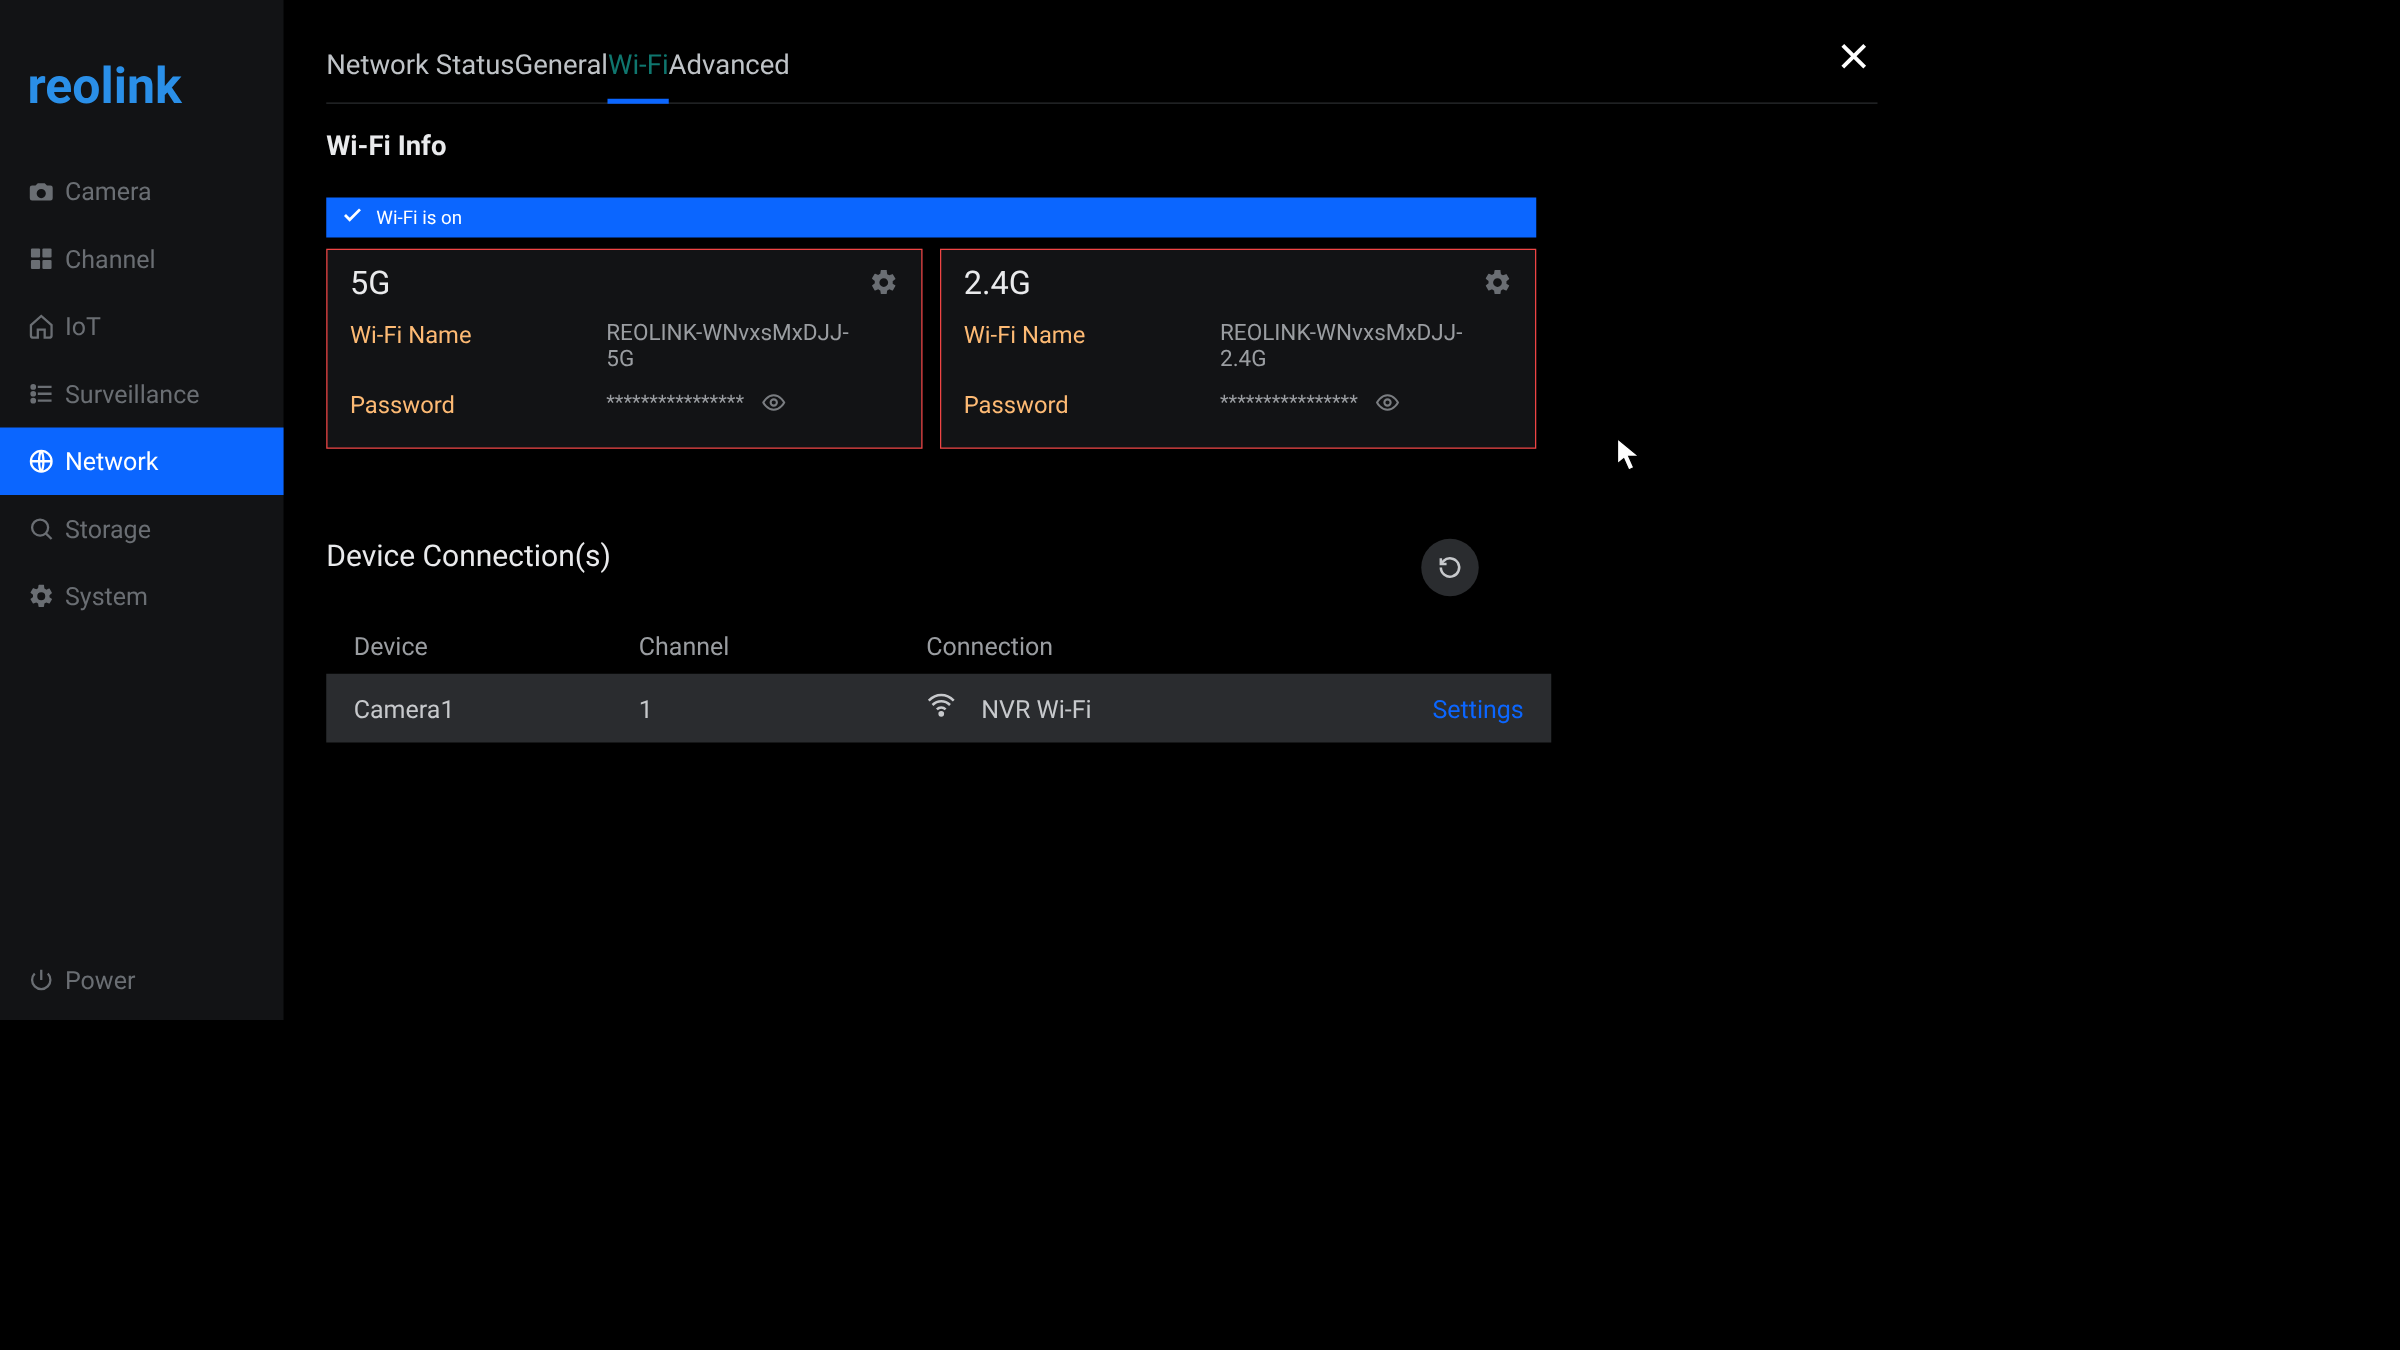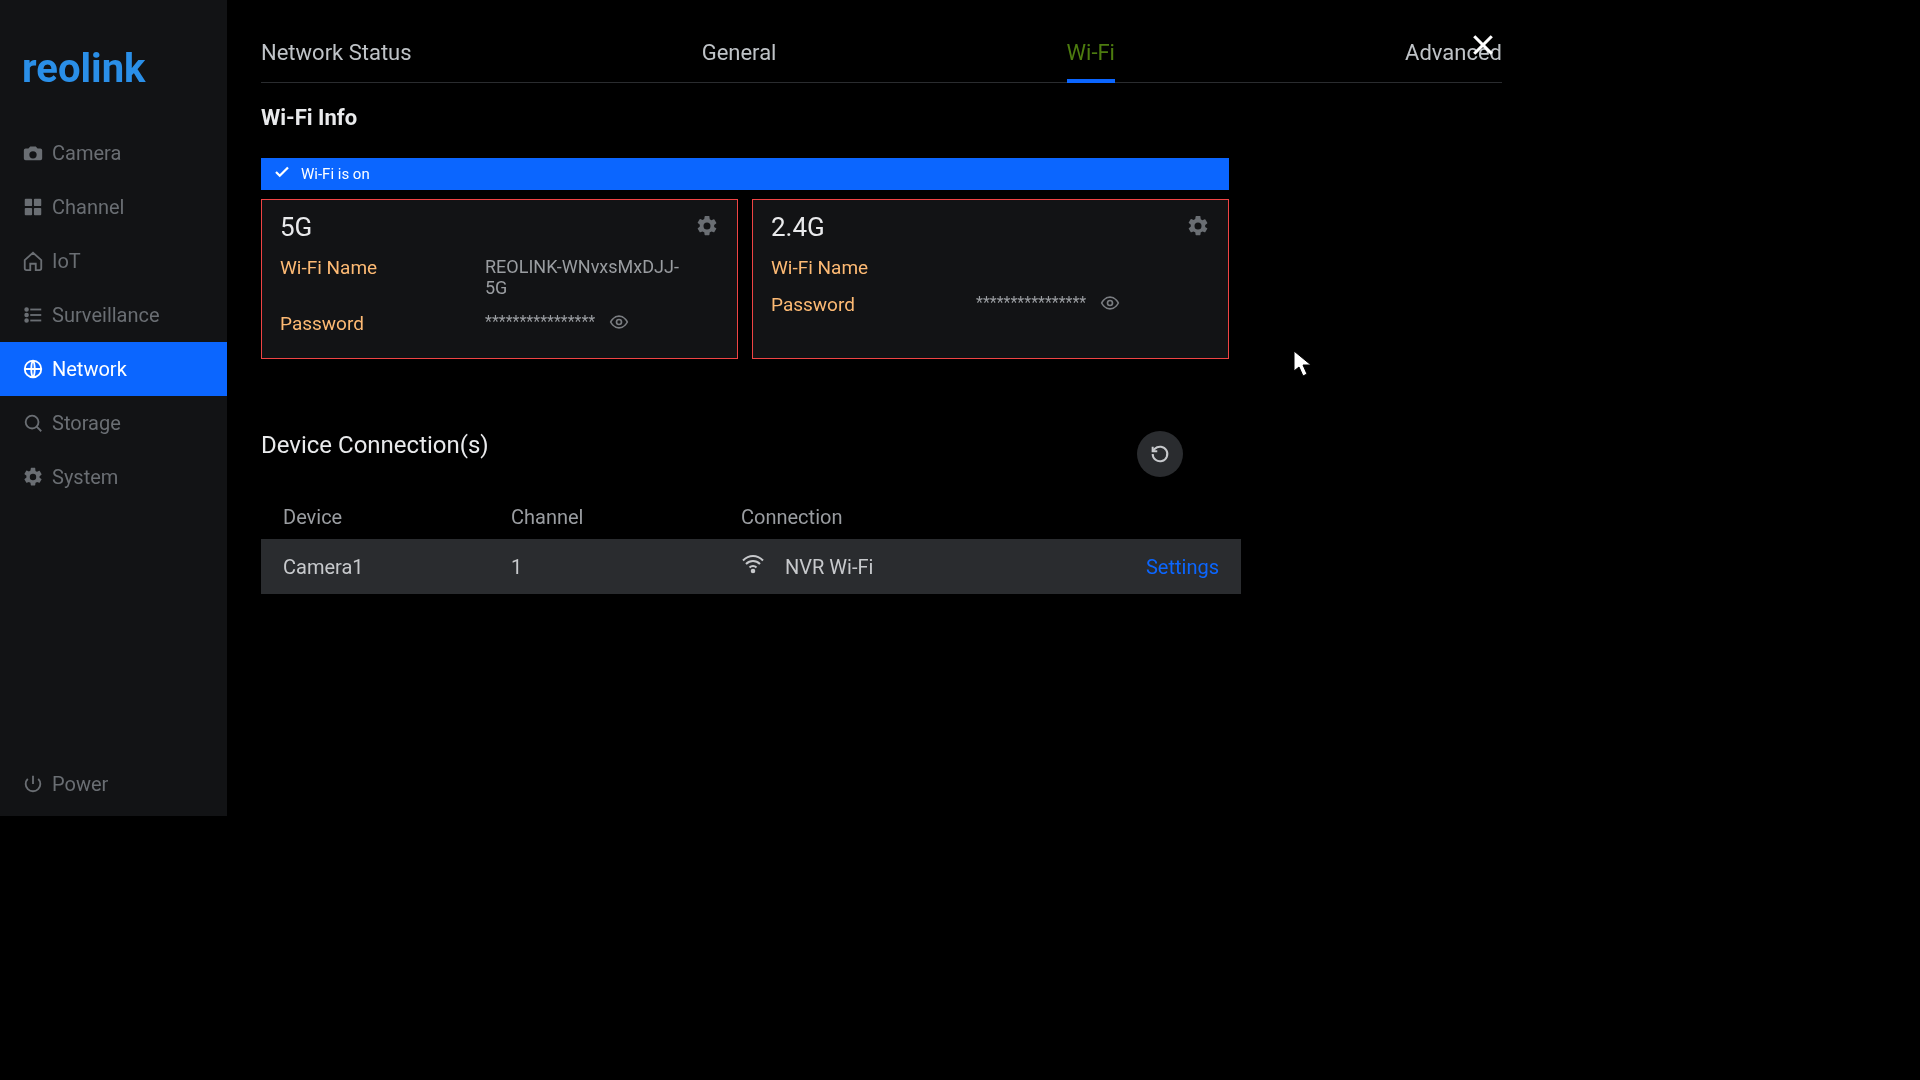--- a/index.html
+++ b/index.html
@@ -69,33 +69,31 @@
 
   
   .main {
     flex: 1;
     background: #000;
     padding: 40px 34px 0 34px;
     position: relative;
   }
   .tabs {
     display: flex;
-    gap: 34px;
     border-bottom: 1px solid #2a2c2f;
     position: relative;
-    justify-content: space-between;
   }
   .tab {
     font-size: 22px;
     color: #bfc3c7;
     padding-bottom: 14px;
     cursor: pointer;
   }
   .tab.active {
-    color: #4d7c0f;
+    color: #0f766e;
     border-bottom: 4px solid #0b66ff;
     margin-bottom: -1px;
   }
   .close-icon {
     position: absolute;
     right: 4px;
     top: -10px;
     cursor: pointer;
     color: #fff;
   }
@@ -381,20 +379,21 @@
 
       <div class="wifi-card">
         <div class="band">2.4G</div>
         <div class="gear">
           <svg viewBox="0 0 24 24" fill="currentColor">
               <path d="M19.14 12.94a7 7 0 0 0 .05-.94 7 7 0 0 0-.05-.94l2.03-1.58a.5.5 0 0 0 .12-.64l-1.92-3.32a.5.5 0 0 0-.6-.22l-2.39.96a7 7 0 0 0-1.62-.94l-.36-2.54A.5.5 0 0 0 13.9 2h-3.8a.5.5 0 0 0-.5.42l-.36 2.54a7 7 0 0 0-1.62.94l-2.39-.96a.5.5 0 0 0-.6.22L2.71 8.48a.5.5 0 0 0 .12.64l2.03 1.58a7 7 0 0 0-.05.94 7 7 0 0 0 .05.94l-2.03 1.58a.5.5 0 0 0-.12.64l1.92 3.32a.5.5 0 0 0 .6.22l2.39-.96a7 7 0 0 0 1.62.94l.36 2.54a.5.5 0 0 0 .5.42h3.8a.5.5 0 0 0 .5-.42l.36-2.54a7 7 0 0 0 1.62-.94l2.39.96a.5.5 0 0 0 .6-.22l1.92-3.32a.5.5 0 0 0-.12-.64zM12 15.5A3.5 3.5 0 1 1 12 8.5a3.5 3.5 0 0 1 0 7z"></path>
             </svg>
         </div>
         <div class="wifi-row">
           <span class="label">Wi-Fi Name</span>
+          <span class="value">REOLINK-WNvxsMxDJJ-2.4G</span>
         </div>
         <div class="wifi-row password">
           <span class="label">Password</span>
           <span class="value">****************</span>
           <span class="eye-icon">
             <svg viewBox="0 0 24 24" fill="none" stroke="currentColor" stroke-width="2">
                 <path d="M2 12s3.5-7 10-7 10 7 10 7-3.5 7-10 7S2 12 2 12z"></path>
                 <circle cx="12" cy="12" r="3"></circle>
               </svg>
           </span>

